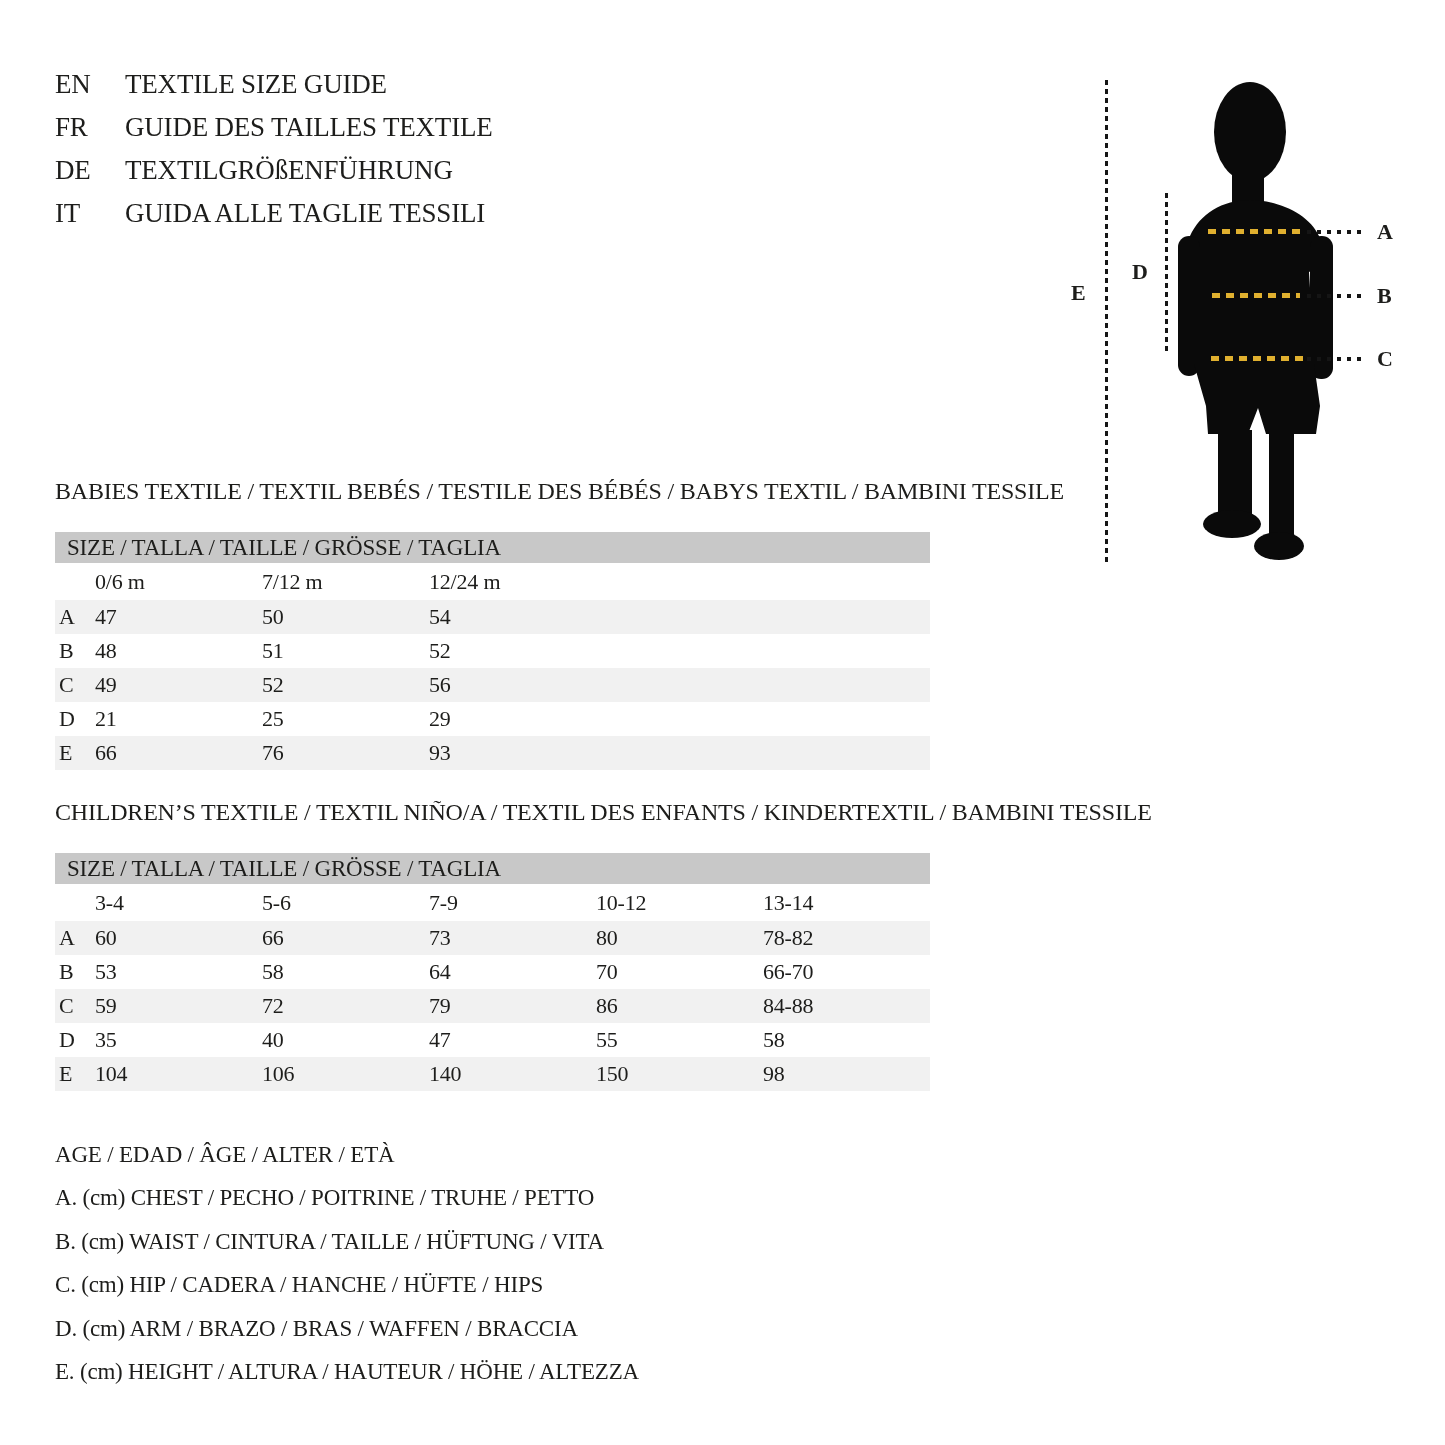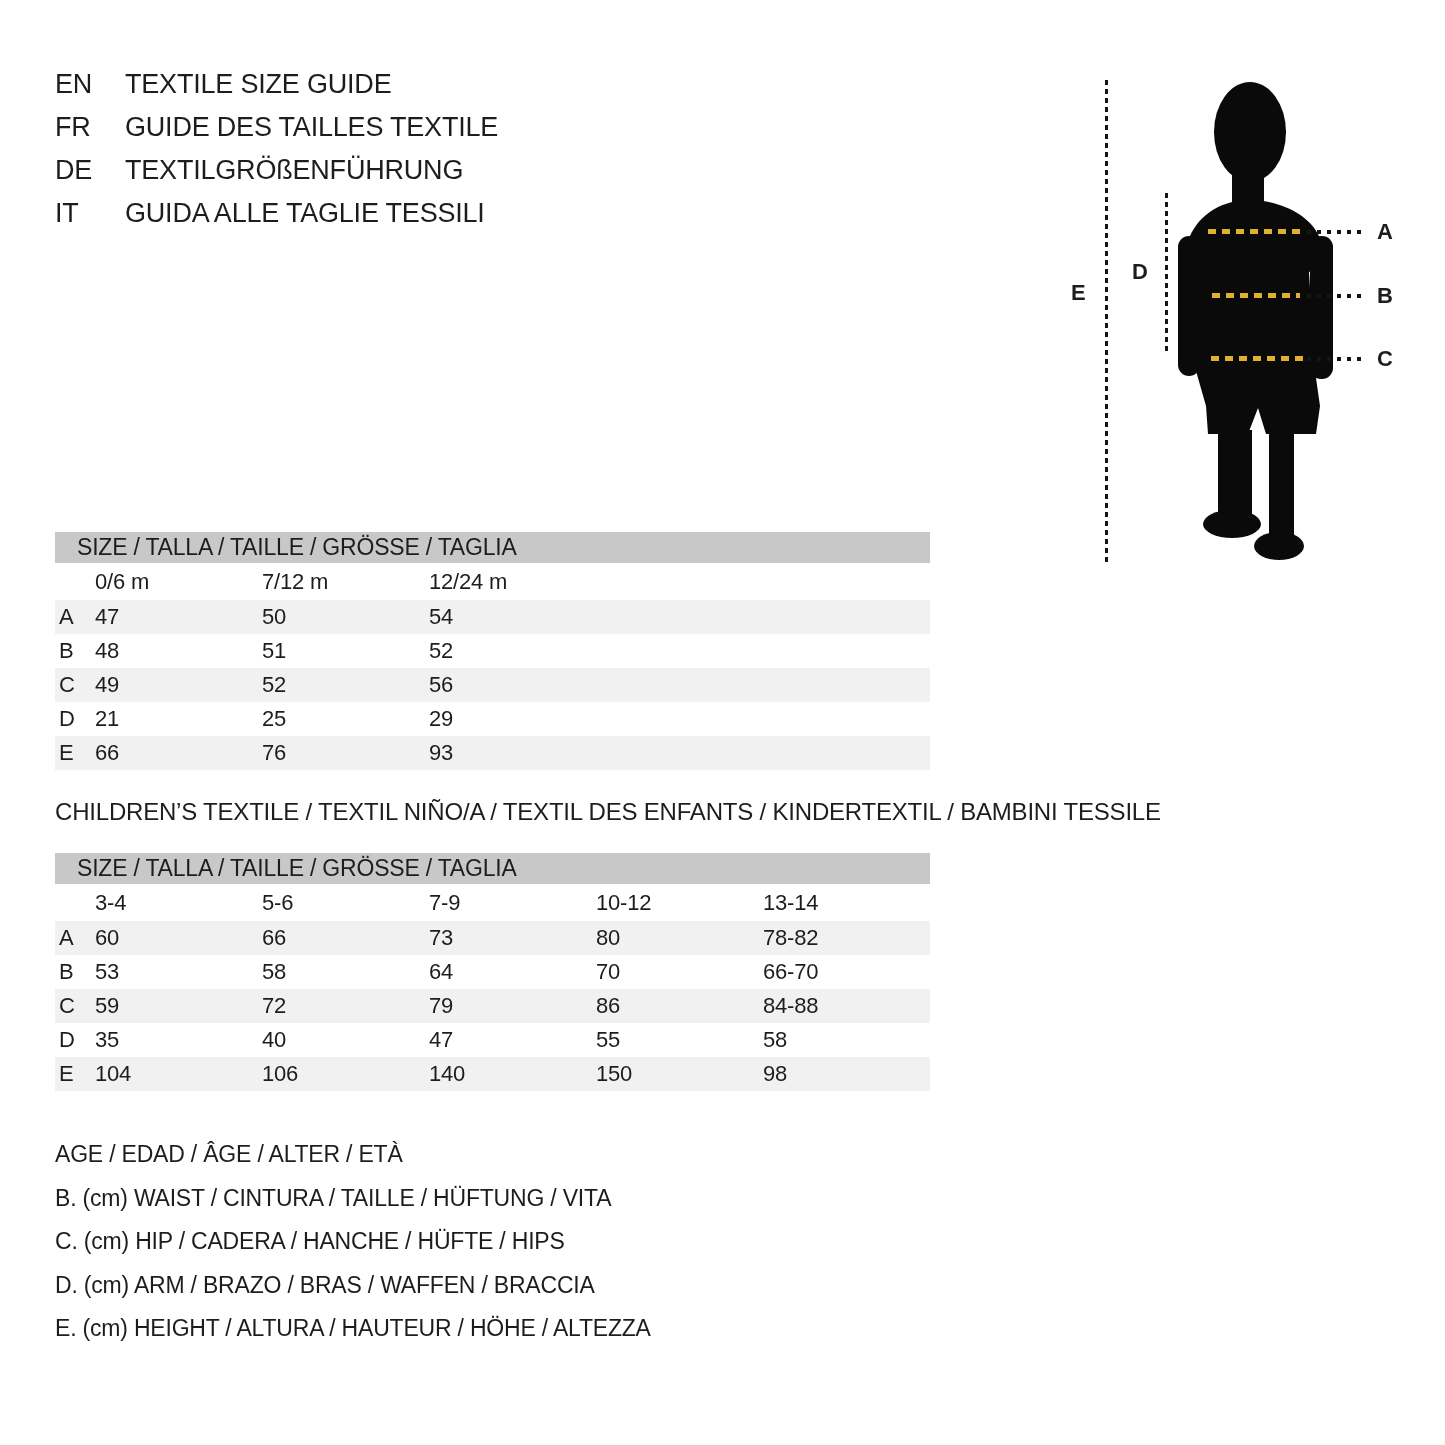--- a/index.html
+++ b/index.html
@@ -1,39 +1,39 @@
 <!DOCTYPE html>
 <html style="--accent: #e0b02f; --sil: #0a0a0a;"><head>
 <meta charset="utf-8">
 <style>
   :root { --accent:#e0b02f; --sil:#0a0a0a; --ink:#1d1d1b; }
   html,body { margin:0; padding:0; background:#ffffff; }
   .sheet {
     position:relative; width:1445px; height:1445px; background:#fff;
-    font-family:Liberation Sans, sans-serif; color:var(--ink);
+    font-family:Liberation Serif, serif; color:var(--ink);
     overflow:hidden; letter-spacing:-0.2px;
   }
 
   
   .langs { position:absolute; left:55px; top:63px; }
   .lang-row { display:flex; height:43px; align-items:center; font-size:27px; }
   .lang-code { width:70px; flex:0 0 70px; }
 
   
   .section-title { position:absolute; left:55px; font-size:24px; line-height:28px; white-space:nowrap; }
   .babies-title { top:477px; }
   .children-title { top:798px; }
 
   
   .size-table { position:absolute; left:55px; width:875px; font-size:22px; }
   .babies-table { top:532px; }
   .children-table { top:853px; }
   .size-bar {
     height:31px; background:#c8c8c8; display:flex; align-items:center;
-    padding-left:22px; box-sizing:border-box; font-size:23px;
+    padding-left:12px; box-sizing:border-box; font-size:23px;
   }
   .t-row { display:grid; grid-template-columns:40px 167px 167px 167px 167px 167px; align-items:center; height:34px; }
   .t-row.months { height:37px; }
   .t-row .lab { padding-left:4px; }
   .t-row .val { text-align:left; }
   .t-row.alt { background:#f1f1f1; }
 
   
   .legend { position:absolute; left:55px; top:1133px; font-size:23px; }
   .legend-row { height:43.5px; display:flex; align-items:center; white-space:nowrap;text-align:right; }
@@ -114,20 +114,21 @@
   <div class="bdots ml-b-ext"></div>
   <div class="ydash ml-c-body"></div>
   <div class="bdots ml-c-ext"></div>
 
   <div class="diag-label lab-a">A</div>
   <div class="diag-label lab-b">B</div>
   <div class="diag-label lab-c">C</div>
   <div class="diag-label lab-d">D</div>
   <div class="diag-label lab-e">E</div>
 
+  <div class="section-title babies-title">BABIES TEXTILE / TEXTIL BEBÉS / TESTILE DES BÉBÉS / BABYS TEXTIL / BAMBINI TESSILE</div>
 
   <div class="size-table babies-table">
     <div class="size-bar">SIZE / TALLA / TAILLE / GRÖSSE / TAGLIA</div>
     <div class="t-row months">
       <span class="lab"></span>
       <span class="val">0/6 m</span>
       <span class="val">7/12 m</span>
       <span class="val">12/24 m</span>
     </div>
     <div class="t-row alt">
@@ -211,19 +212,20 @@
       <span class="val">104</span>
       <span class="val">106</span>
       <span class="val">140</span>
       <span class="val">150</span>
       <span class="val">98</span>
     </div>
   </div>
 
   <div class="legend">
     <div class="legend-row">AGE / EDAD / ÂGE / ALTER / ETÀ</div>
+    <div class="legend-row">A. (cm) CHEST / PECHO / POITRINE / TRUHE / PETTO</div>
     <div class="legend-row">B. (cm) WAIST / CINTURA / TAILLE / HÜFTUNG / VITA</div>
     <div class="legend-row">C. (cm) HIP / CADERA / HANCHE / HÜFTE / HIPS</div>
     <div class="legend-row">D. (cm) ARM / BRAZO / BRAS / WAFFEN / BRACCIA</div>
     <div class="legend-row">E. (cm) HEIGHT / ALTURA / HAUTEUR / HÖHE / ALTEZZA</div>
   </div>
 
 </div>
 
 </body></html>

